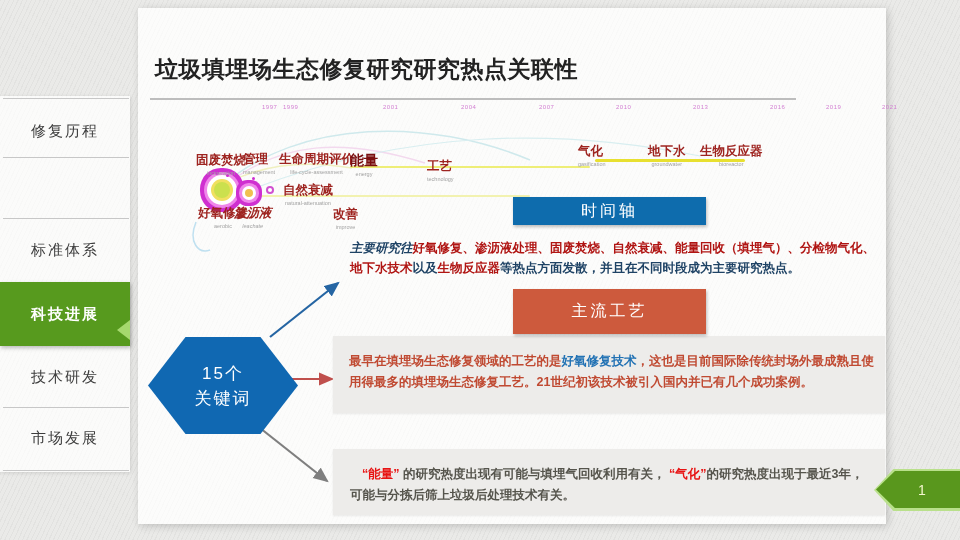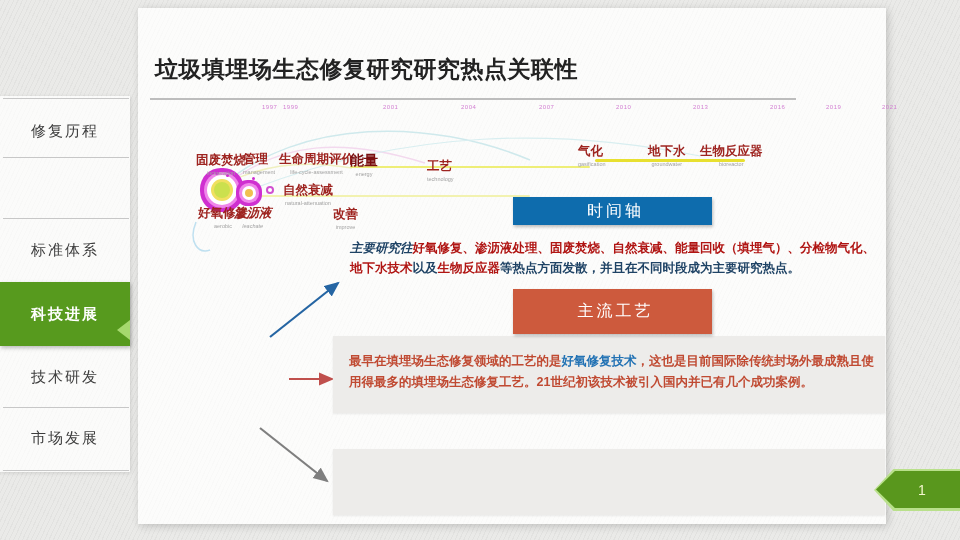--- a/index.html
+++ b/index.html
@@ -69,21 +69,20 @@
       box-shadow:0 0 0 3px #ffffff,0 0 0 6px #ef86ea,0 0 0 9px #cf2fd0;}
   .c3{position:absolute;left:268px;top:188px;width:4px;height:4px;border-radius:50%;background:#ffffff;
       box-shadow:0 0 0 2px #d050d0;}
   .dot{position:absolute;border-radius:50%;background:#cf2fd0;}
   
   .sec-header{
     position:absolute;left:513px;width:193px;height:28px;
     display:flex;align-items:center;justify-content:center;
     color:#ffffff;font-size:16px;letter-spacing:3px;
     box-shadow:1px 2px 3px rgba(0,0,0,0.25);
-    padding-left:6px;
   }
   .graybox{position:absolute;left:333px;width:552px;background:#edecea;box-shadow:0 1px 2px rgba(0,0,0,0.08);}
   .para{position:absolute;font-size:12.5px;font-weight:bold;line-height:20px;}
   
   .hex{
     position:absolute;left:148px;top:337px;width:150px;height:97px;
     background:#1068b2;
     clip-path:polygon(25% 0,75% 0,100% 50%,75% 100%,25% 100%,0 50%);
     display:flex;flex-direction:column;align-items:center;justify-content:center;
     color:#ffffff;font-size:17px;letter-spacing:2px;line-height:25px;
@@ -237,20 +236,25 @@
     </div>
   <div class="para" style="left:350px;top:238px;width:535px"><span style="color: rgb(31, 67, 101); font-style: italic;">主要研究往</span><span style="color: rgb(176, 21, 19);">好氧修复、渗沥液处理、固废焚烧、自然衰减、能量回收（填埋气）、分检物气化、地下水技术</span><span style="color: rgb(31, 67, 101);">以及</span><span style="color: rgb(176, 21, 19);">生物反应器</span><span style="color: rgb(31, 67, 101);">等热点方面发散，并且在不同时段成为主要研究热点。</span></div>
 
   <div class="graybox" style="top:336px;height:77px"></div>
   <div class="sec-header" style="top: 289px; height: 45px; background: rgb(205, 90, 61);">
       <span>主流工艺</span>
     </div>
   <div class="para" style="left:349px;top:351px;width:525px;line-height:21px"><span style="color: rgb(192, 74, 50);">最早在填埋场生态修复领域的工艺的是</span><span style="color: rgb(34, 114, 180);">好氧修复技术</span><span style="color: rgb(192, 74, 50);">，这也是目前国际除传统封场外最成熟且使用得最多的填埋场生态修复工艺。21世纪初该技术被引入国内并已有几个成功案例。</span></div>
 
   <div class="graybox" style="top:449px;height:66px"></div>
-
+  <div class="para" style="left:350px;top:464px;width:522px;line-height:21px;text-indent:12px"><span style="color: rgb(232, 19, 19);">“能量”</span><span style="color: rgb(85, 84, 76);"> 的研究热度出现有可能与填埋气回收利用有关， </span><span style="color: rgb(232, 19, 19);">“气化”</span><span style="color: rgb(85, 84, 76);">的研究热度出现于最近3年，可能与分拣后筛上垃圾后处理技术有关。</span></div>
+
+  <div class="hex">
+    <div>15个</div>
+    <div>关键词</div>
+  </div>
 
   <div class="page-tag-shadow"></div>
   <div class="page-tag">
       <span>1</span>
     </div>
 
 </div>
 
 </body></html>

